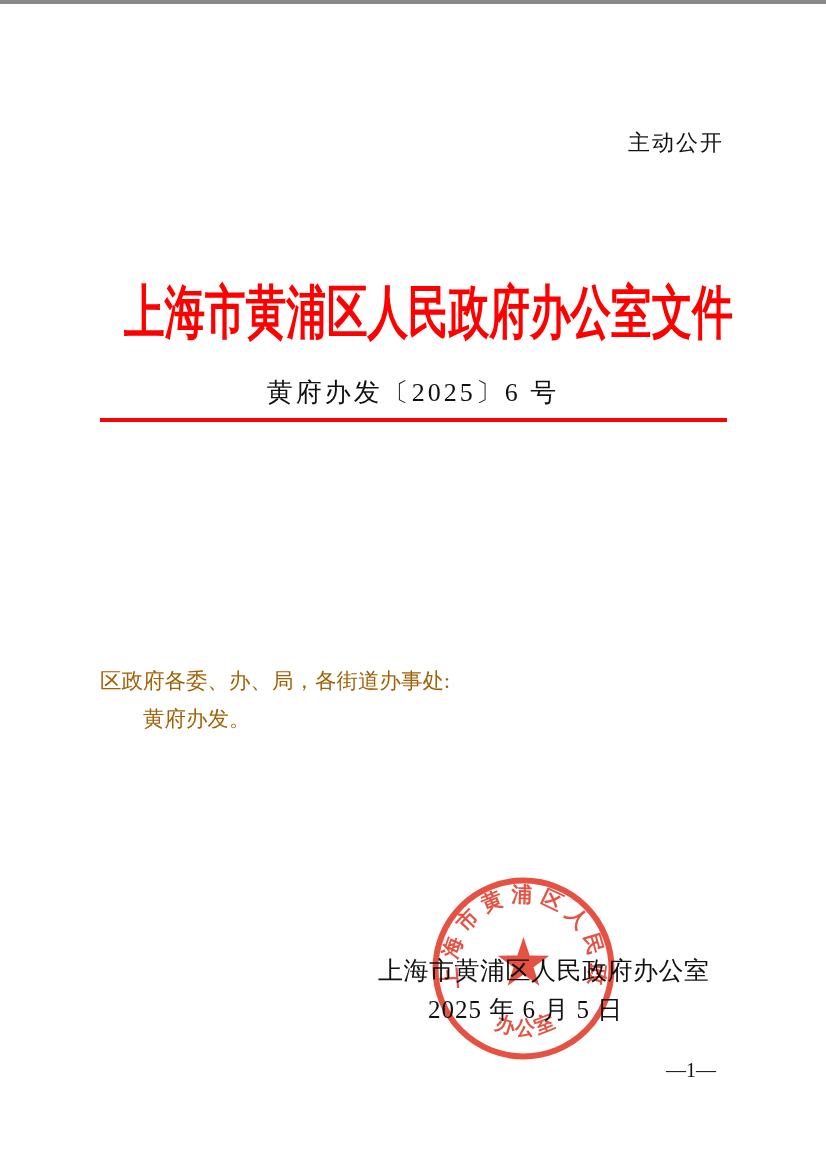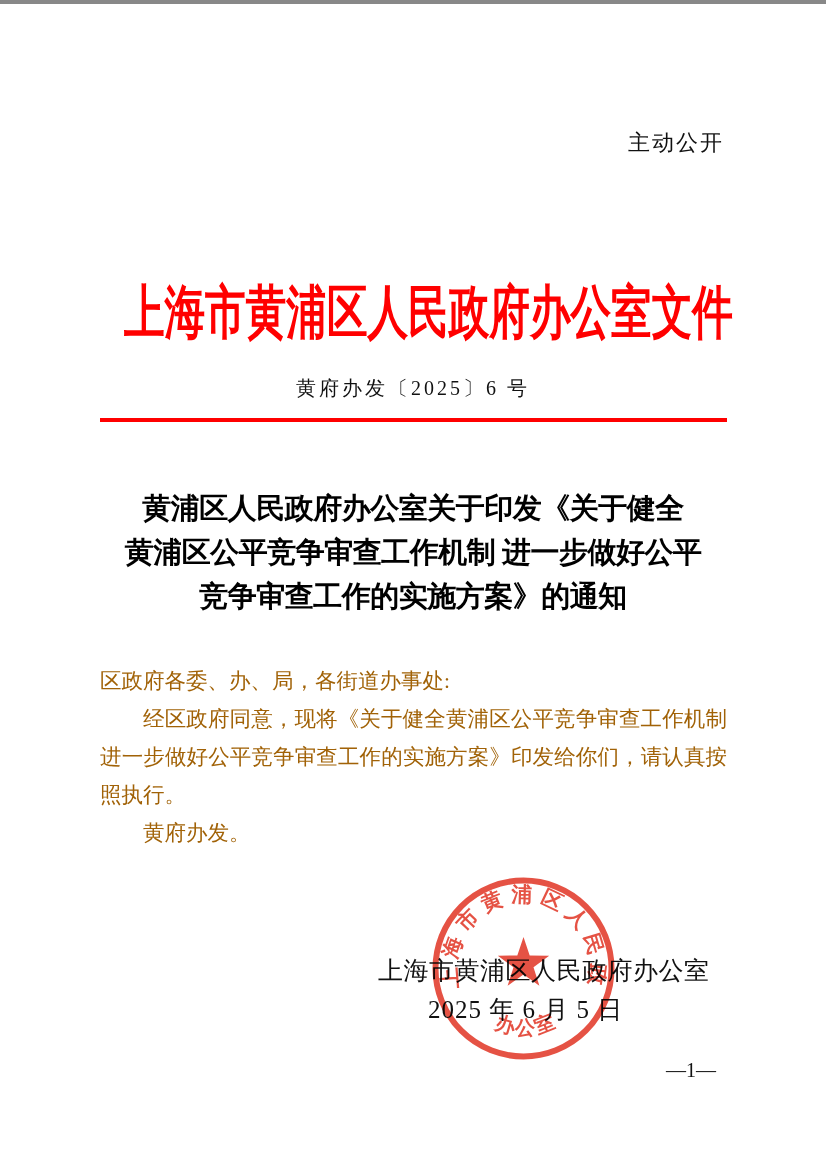--- a/index.html
+++ b/index.html
@@ -35,21 +35,21 @@
     transform: scaleX(0.70);
     transform-origin: center;
     white-space: nowrap;
   }
   .doc-number {
     position: absolute;
     top: 371px;
     left: 0;
     width: 100%;
     text-align: center;
-    font-size: 20px;
+    font-size: 26px;
     letter-spacing: 3px;
     color: #111;
   }
   .red-line {
     position: absolute;
     top: 414px;
     left: 100px;
     width: 627px;
     height: 4px;
     background: #ff0000;
@@ -124,29 +124,23 @@
 <div class="page">
 
   <div class="disclosure">主动公开</div>
 
   <div class="agency-header">上海市黄浦区人民政府办公室文件</div>
 
   <div class="doc-number">黄府办发〔2025〕6 号</div>
 
   <div class="red-line"></div>
 
-  <div class="doc-title">
-    <div>黄浦区人民政府办公室关于印发《关于健全</div>
-    <div>黄浦区公平竞争审查工作机制 进一步做好公平</div>
-    <div>竞争审查工作的实施方案》的通知</div>
-  </div>
 
   <div class="body-block">
     <p>区政府各委、办、局，各街道办事处:</p>
-    <p class="indent">经区政府同意，现将《关于健全黄浦区公平竞争审查工作机制进一步做好公平竞争审查工作的实施方案》印发给你们，请认真按照执行。</p>
     <p class="indent">黄府办发。</p>
   </div>
 
   <div class="signature">上海市黄浦区人民政府办公室</div>
 
   <div class="doc-date">2025 年 6 月 5 日</div>
 
   <svg class="seal" width="187" height="187" viewBox="0 0 187 187">
     <defs>
       <path id="sealArcTop" d="M 30.5 116.4 A 67 67 0 1 1 156.5 116.4" fill="none"></path>

